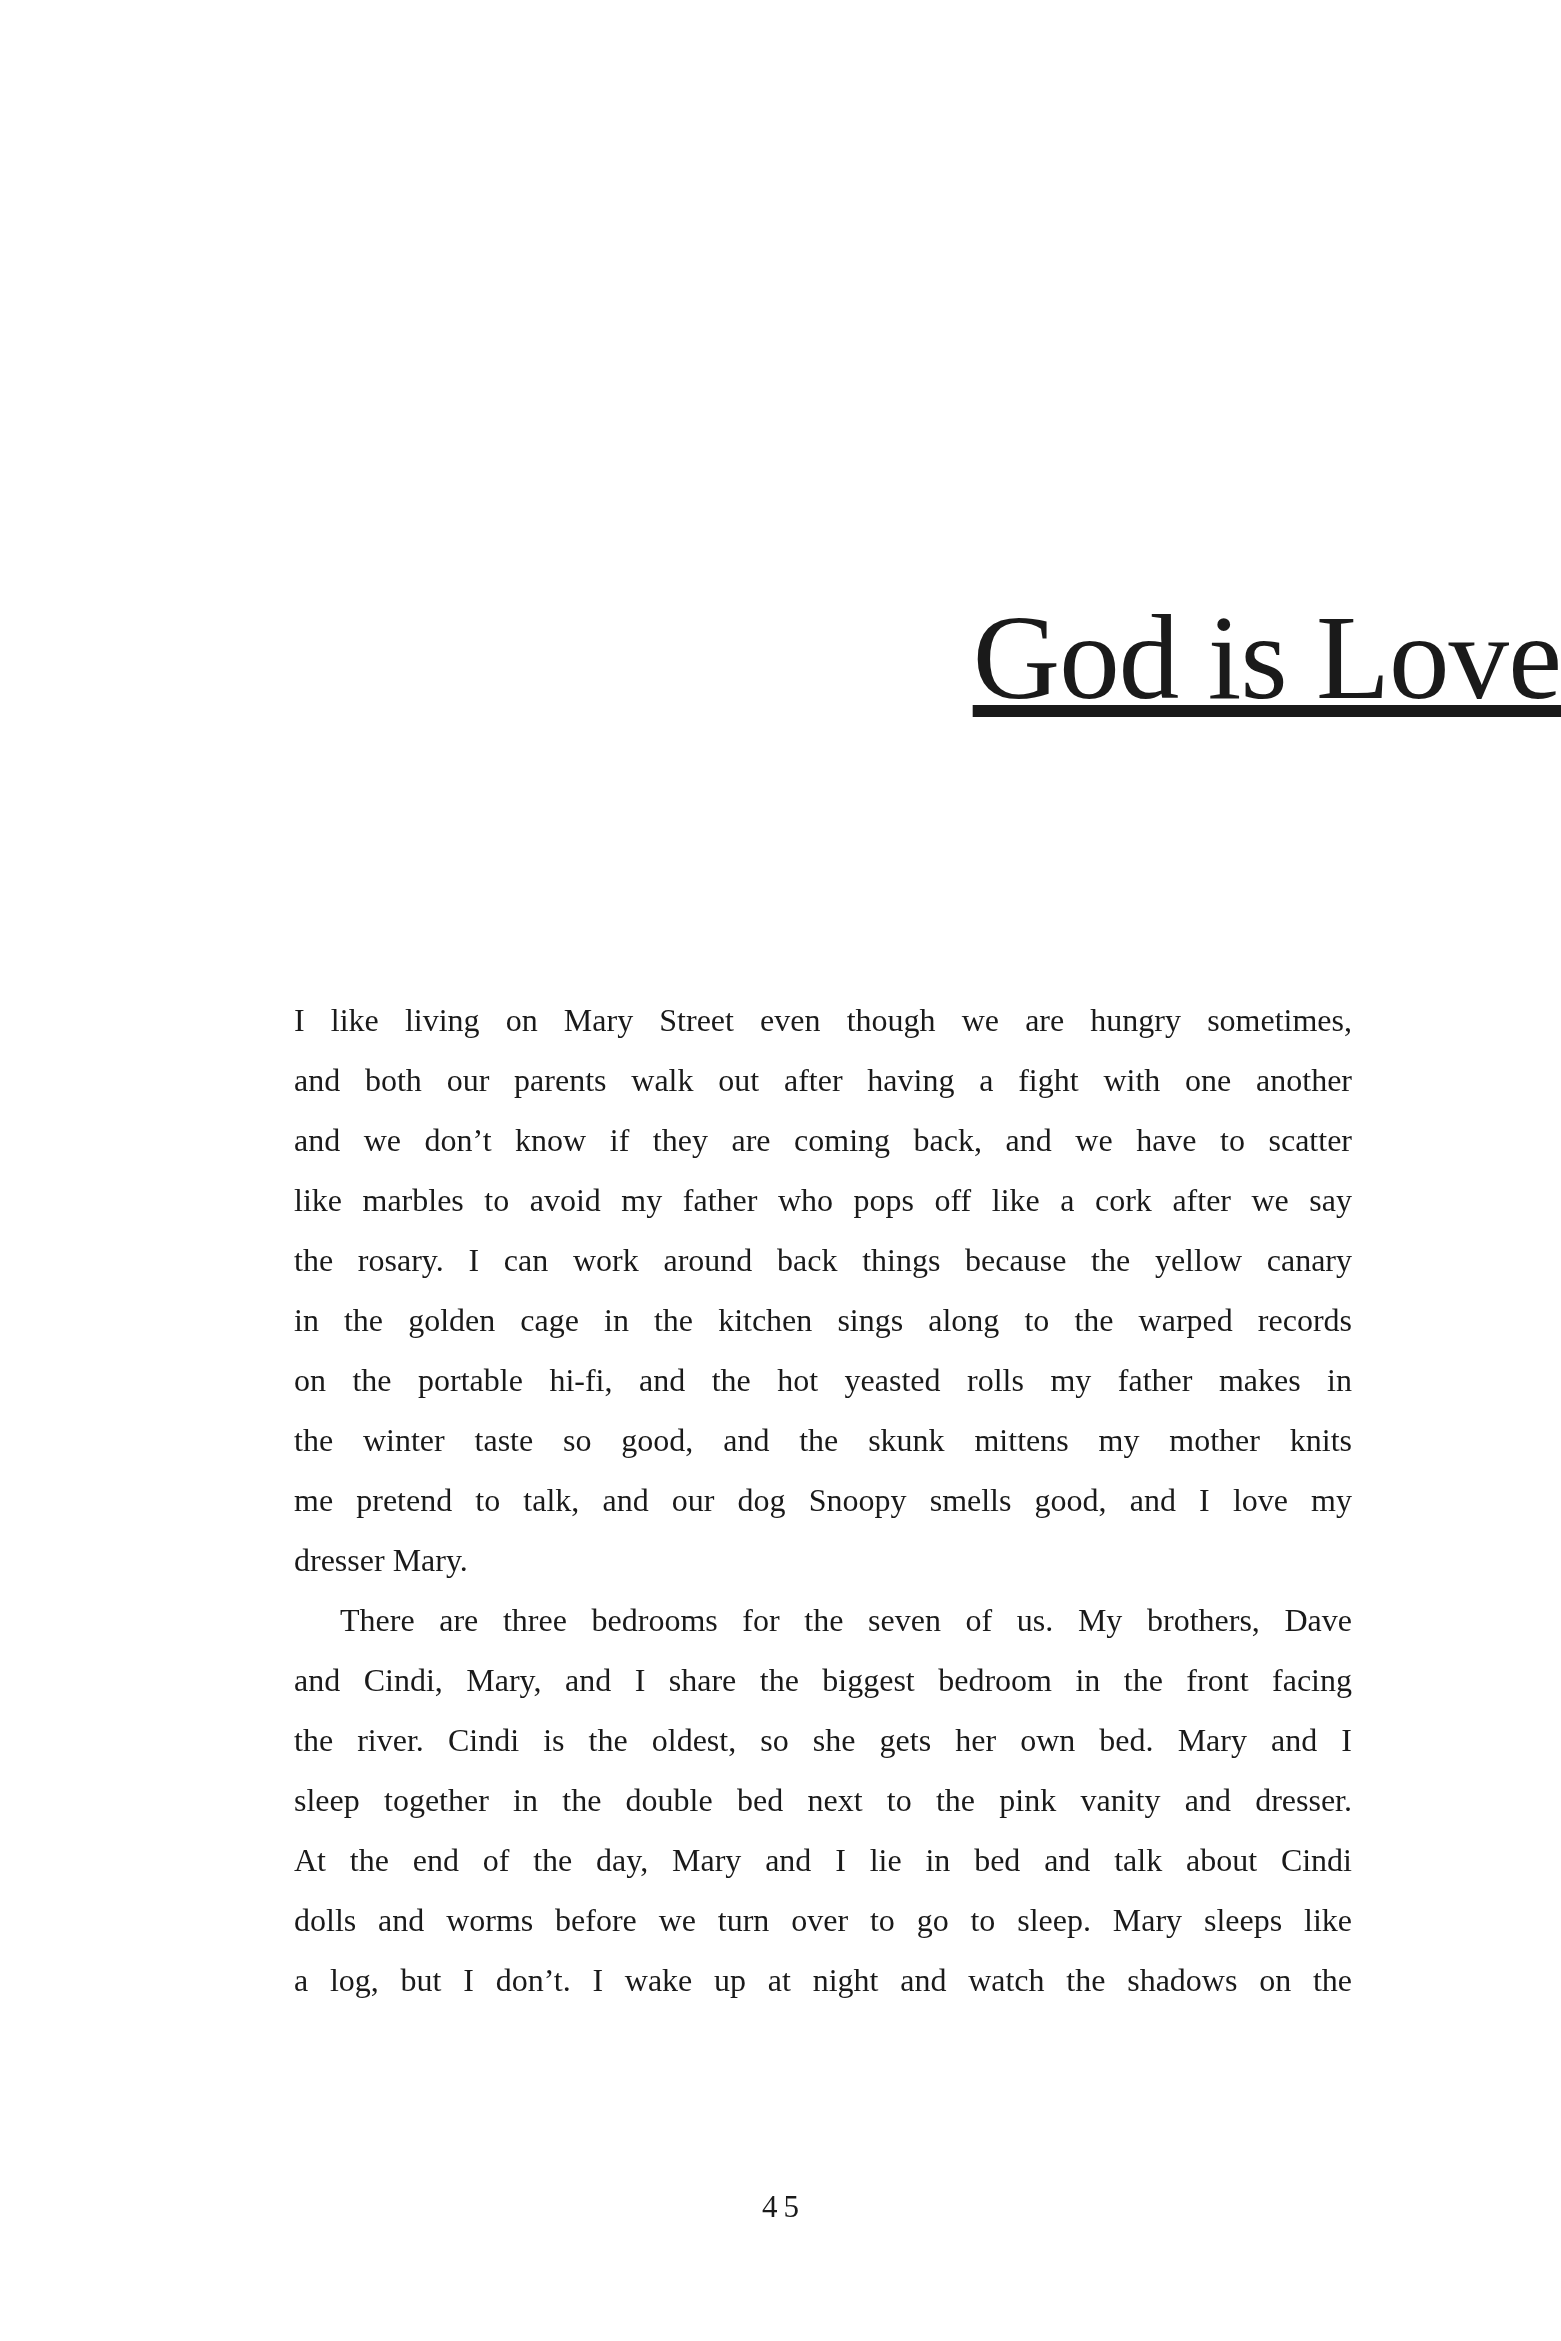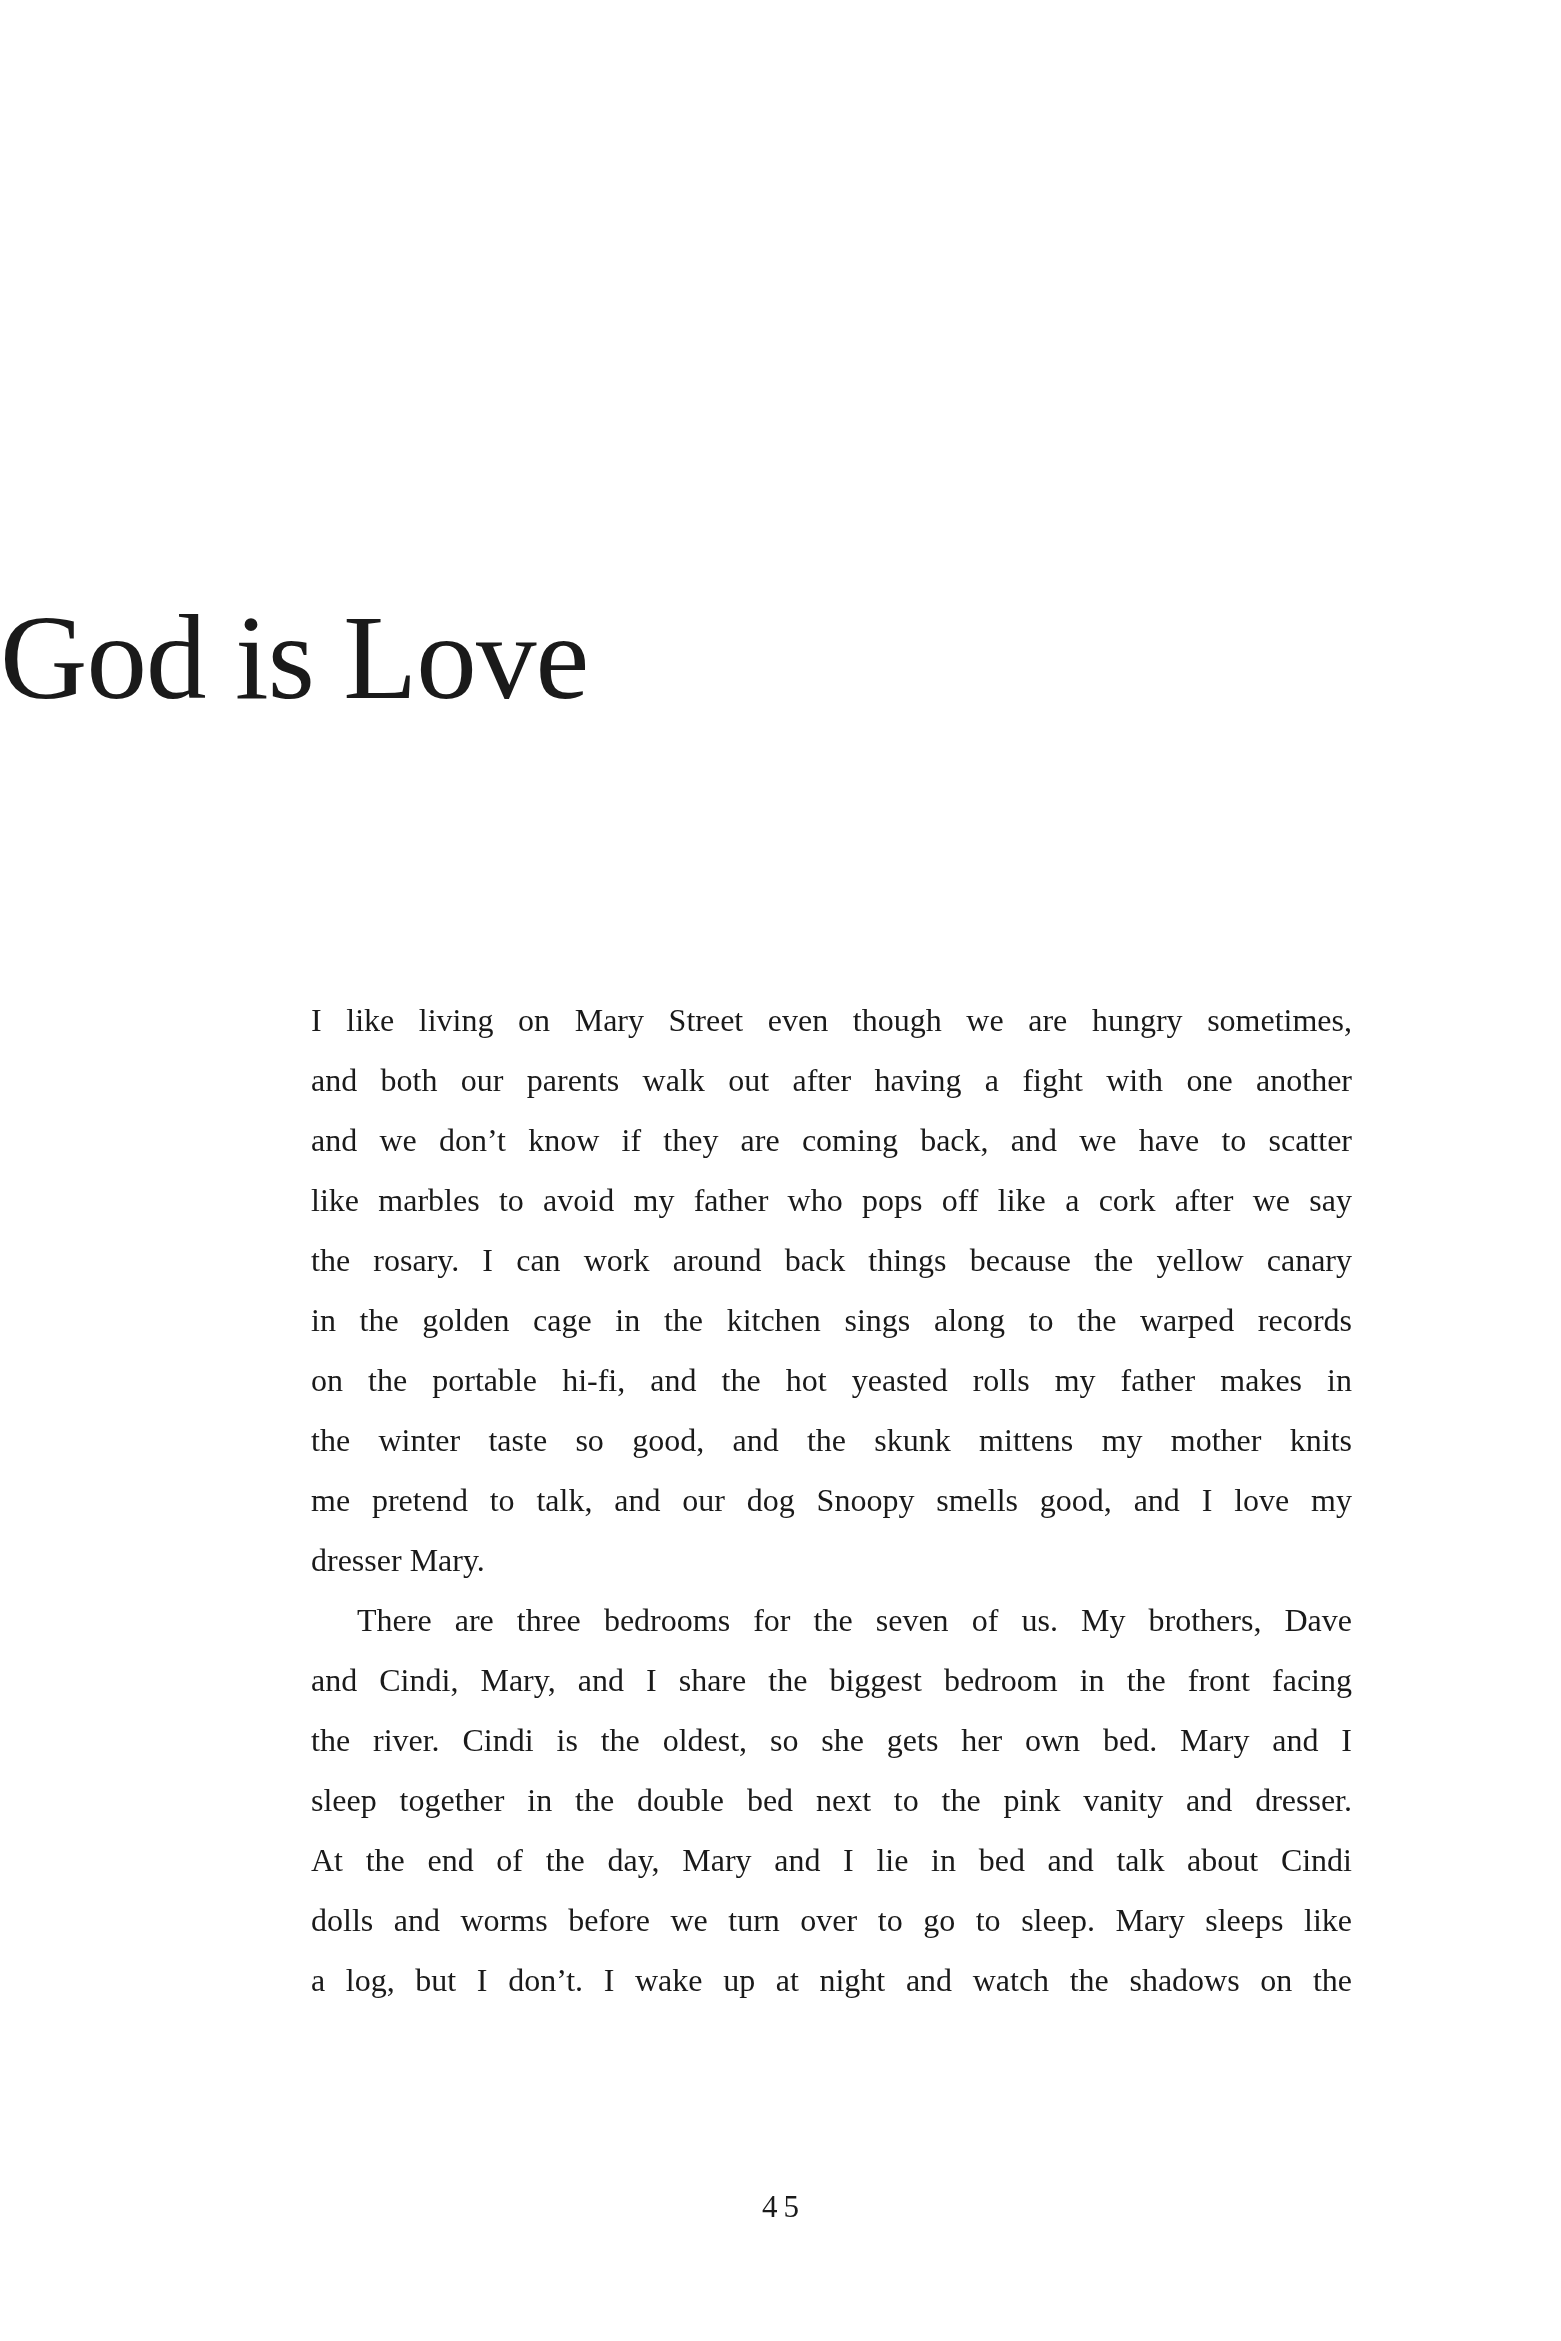--- a/index.html
+++ b/index.html
@@ -15,41 +15,41 @@
     overflow: hidden;
     font-family: "Liberation Serif", "DejaVu Serif", serif;
     color: #1a1a1a;
   }
   .chapter-title {
     position: absolute;
     top: 597px;
     left: 0;
     width: 100%;
     margin: 0;
-    text-align: left;
+    text-align: right;
     font-size: 121px;
     line-height: 121px;
     font-weight: 400;
     letter-spacing: -0.9px;
     color: #1a1a1a;
+    text-decoration: underline;
   }
   .body-text {
     position: absolute;
     left: 294px;
     top: 990px;
     width: 1058px;
     font-size: 32px;
     line-height: 60px;
     color: #1a1a1a;
   }
   .line {
     text-align: justify;
     text-align-last: justify;
     white-space: normal;
-    margin-left: 17px;
   }
   .line.no-justify {
     text-align-last: left;
   }
   .line.indent {
     text-indent: 46px;
   }
   .page-number {
     position: absolute;
     top: 2189px;

